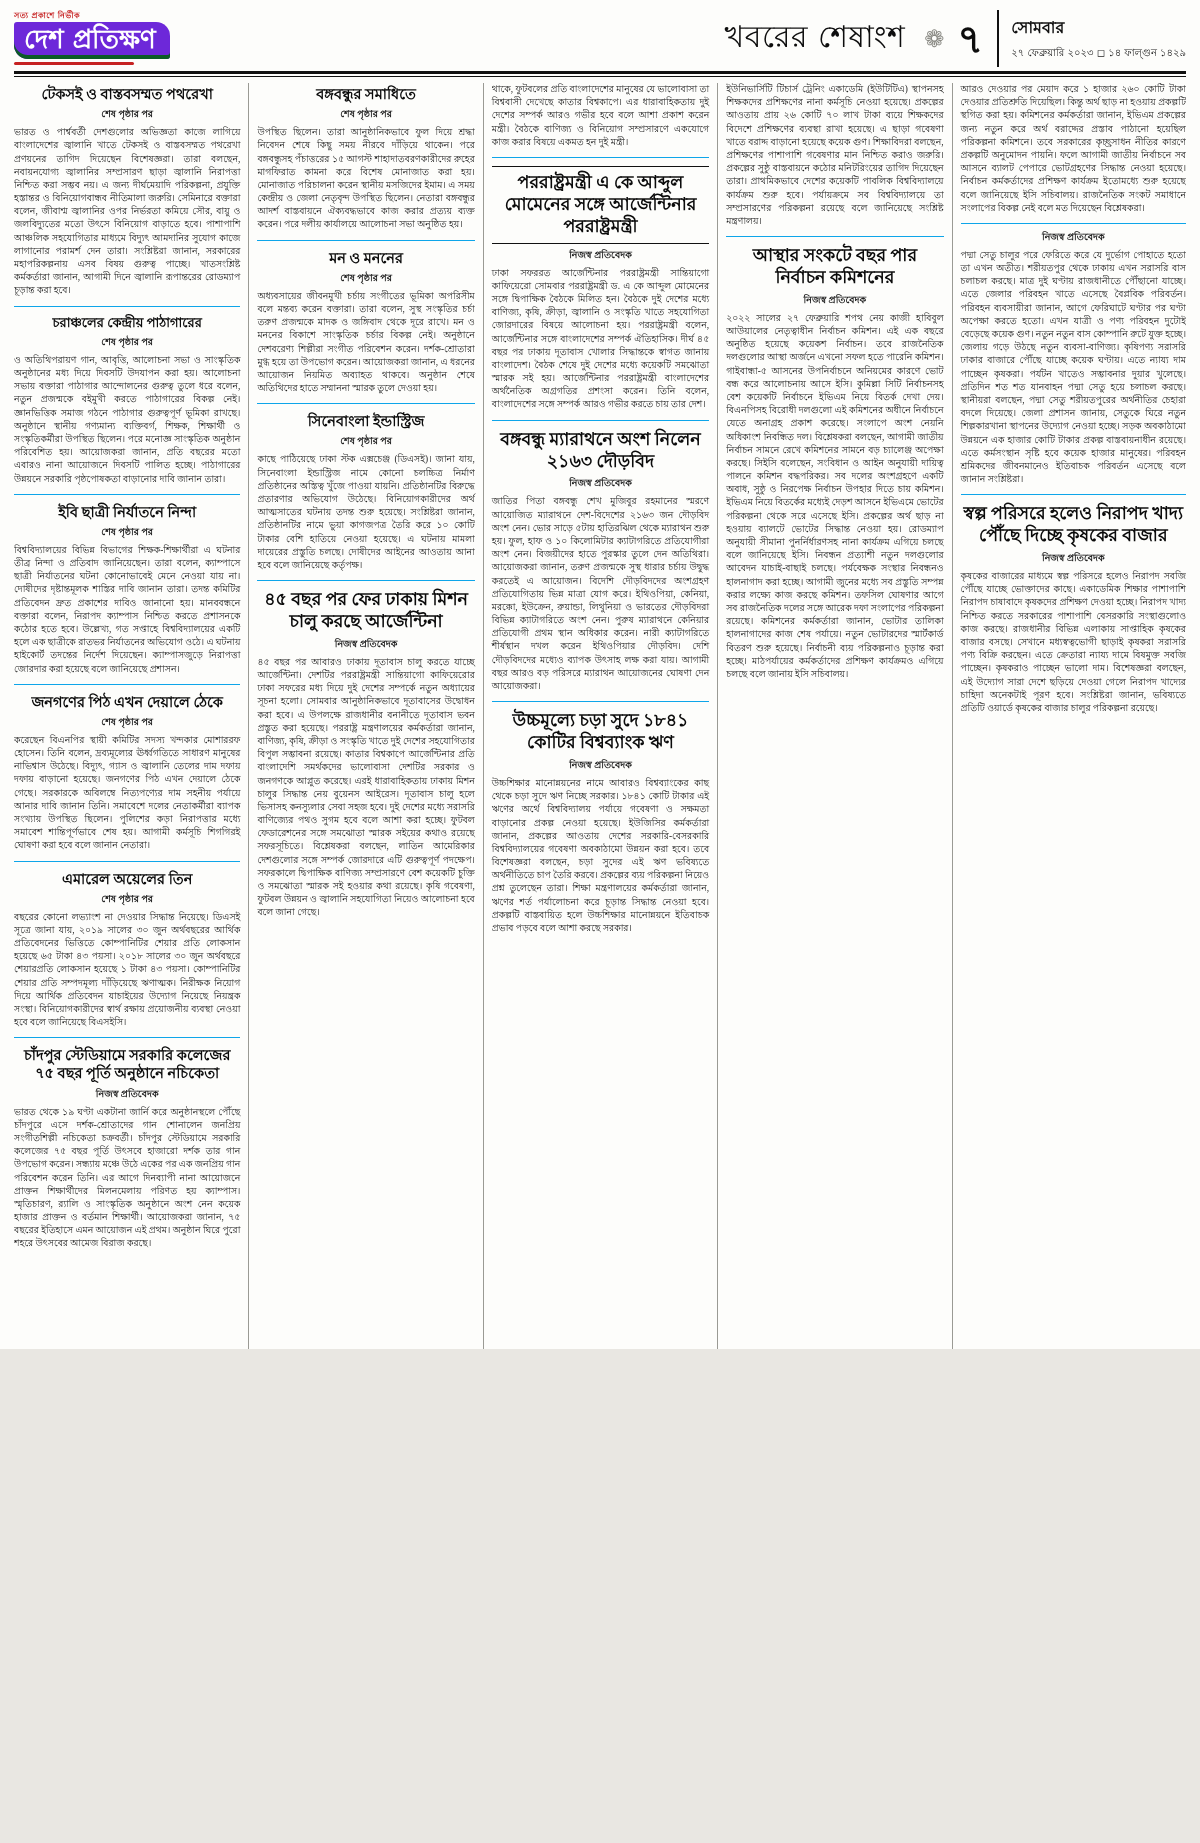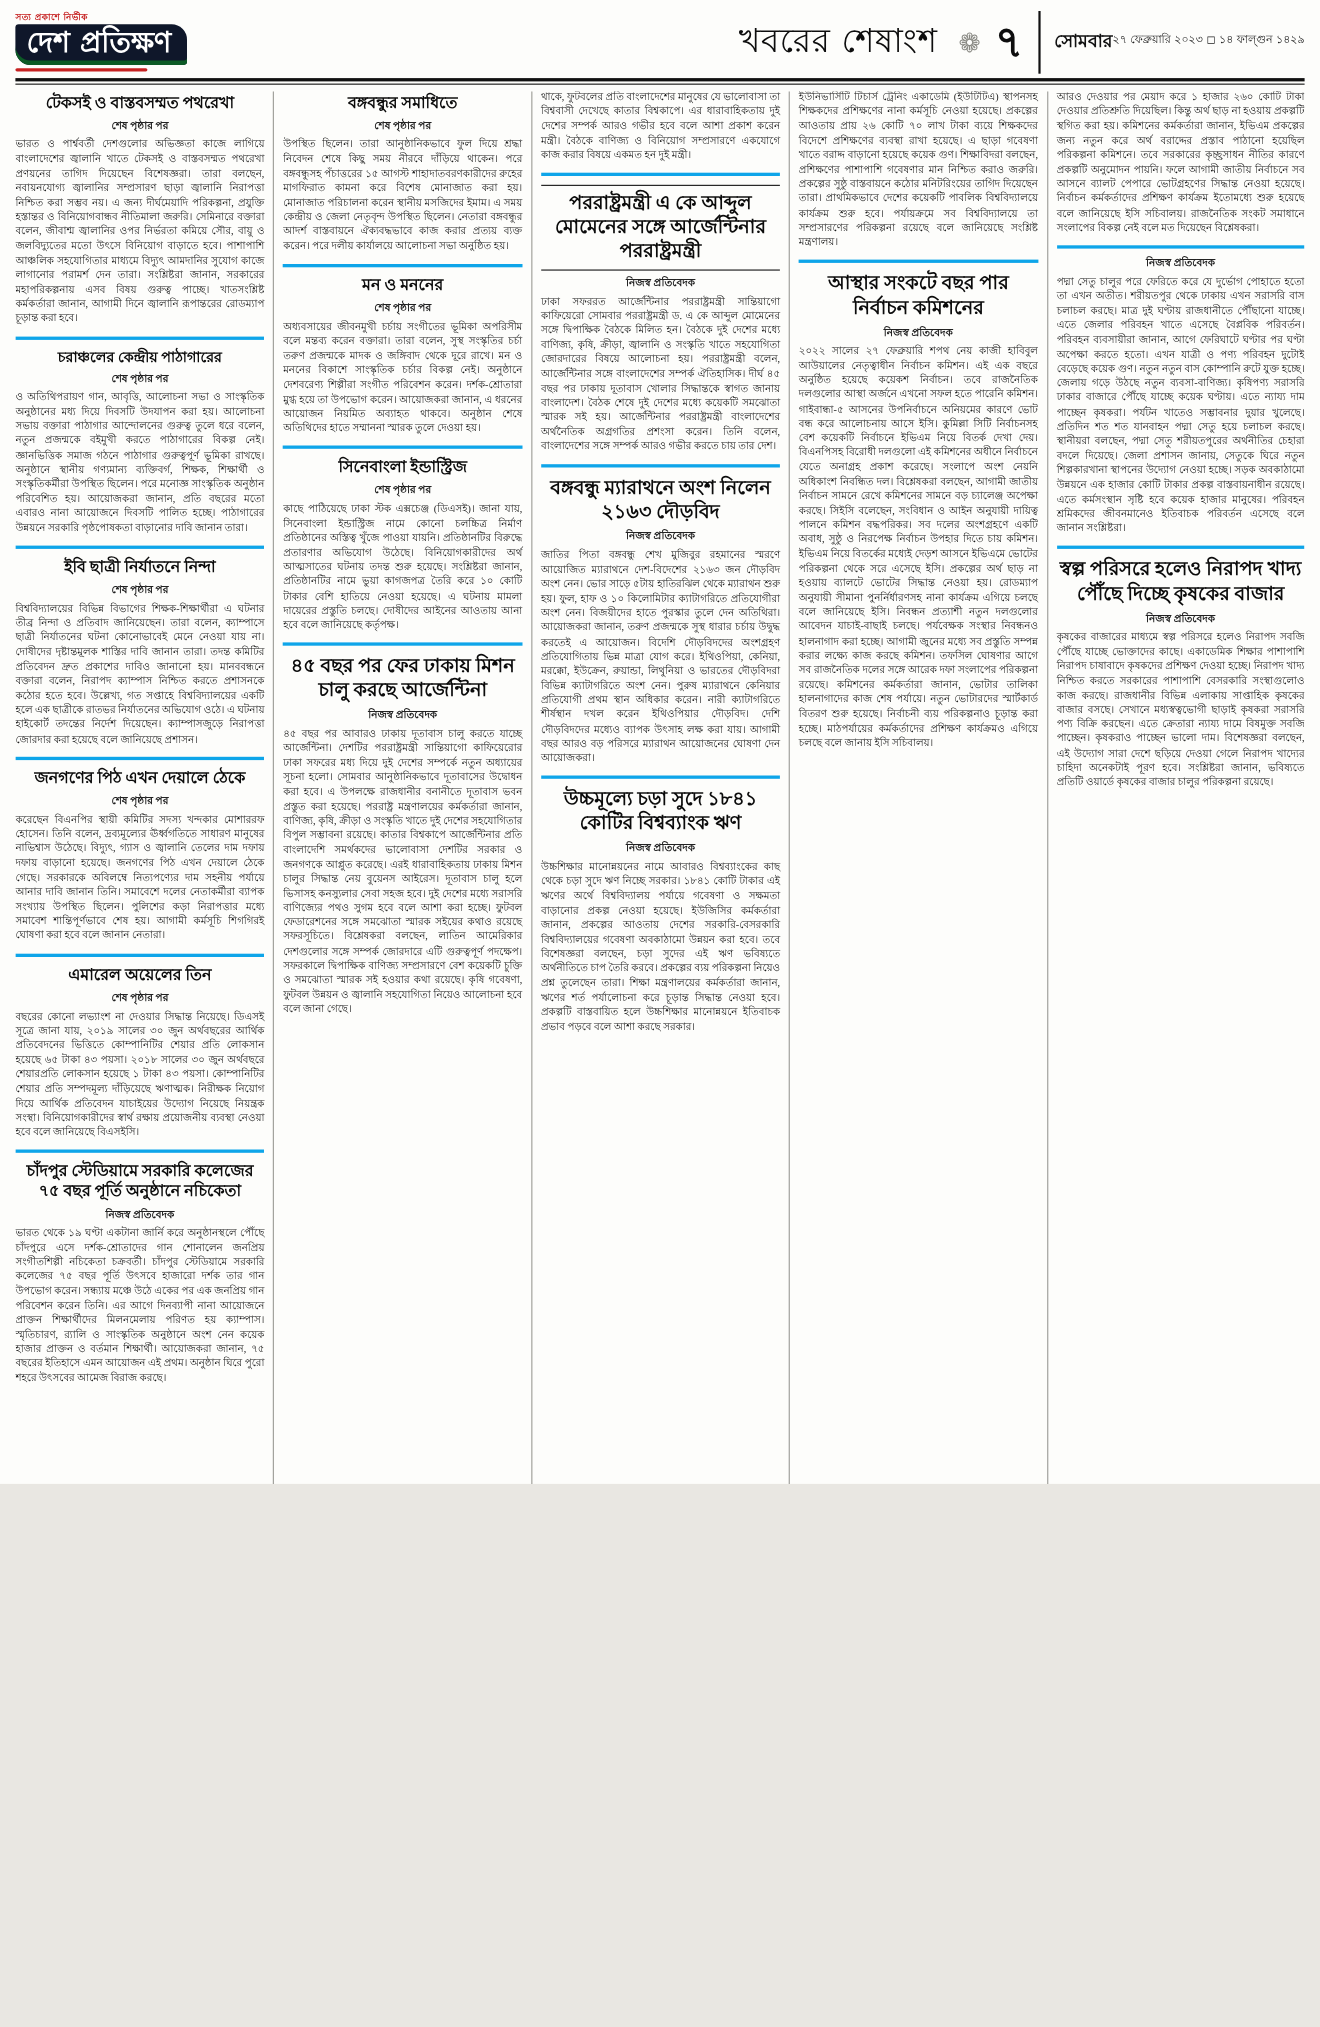--- a/index.html
+++ b/index.html
@@ -19,21 +19,21 @@
     display:flex;align-items:center;
     height:64px;
     border-bottom:3px solid #111;
     padding-bottom:4px;
     box-sizing:border-box;
   }
   .logo{display:flex;flex-direction:column;line-height:1.05;}
   .logo-top{font-size:8px;color:#c62222;font-weight:700;letter-spacing:.4px;margin-bottom:2px;}
   .logo-title{
     display:inline-block;
-    background:#0f172a;color:#fff;
+    background:#6d28d9;color:#fff;
     font-size:26px;font-weight:800;
     padding:4px 14px 6px 10px;
     border-radius:3px 14px 3px 14px;
     box-shadow:inset 0 -4px 0 #0c5b26;
   }
   .logo-swoosh{height:3px;width:120px;background:#c62222;margin-top:3px;border-radius:2px;}
   .mh-spacer{flex:1;}
   .section-title{
     font-size:30px;font-weight:400;color:#0d0d0d;
     letter-spacing:.5px;
@@ -41,21 +41,21 @@
   }
   .ornament{
     width:30px;height:30px;margin-right:8px;flex:0 0 auto;
     color:#8a8a84;font-size:24px;line-height:30px;text-align:center;
   }
   .page-number{
     font-size:40px;font-weight:800;color:#0d0d0d;
     margin-right:14px;line-height:1;
   }
   .mh-divider{width:0;border-left:2px solid #111;align-self:stretch;margin-right:12px;}
-  .date-block{display:flex;flex-direction:row;align-items:flex-start;min-width:168px;}
+  .date-block{display:flex;flex-direction:column;align-items:flex-start;min-width:168px;}
   .date-day{font-size:16px;font-weight:800;}
   .date-line{font-size:10px;margin-top:3px;color:#222;}
   .thin-rule{border-bottom:1px solid #111;margin-top:2px;}
 
   
   .columns{
     display:grid;
     grid-template-columns:repeat(5,1fr);
     height:1742px;
     margin-top:6px;
@@ -65,21 +65,21 @@
   .col{
     overflow:hidden;
     padding:0 8px;
     border-left:1px solid #9a9a94;
     box-sizing:border-box;
   }
   .col:first-child{border-left:none;padding-left:0;}
   .col:last-child{padding-right:0;}
 
   article{padding:6px 0 8px 0;}
-  article + article{border-top:3px solid #0ea5e9;}
+  article + article{border-top:1px solid #0ea5e9;}
   article:first-child{padding-top:0;}
 
   .hl{margin:2px 0 4px 0;text-align:center;font-weight:800;line-height:1.25;color:#0b0b0b;}
   .hl-s{font-size:13px;}
   .hl-m{font-size:14.5px;}
   .hl-l{font-size:17.5px;}
   .hl-boxed{border-top:1.5px solid #111;border-bottom:1.5px solid #111;padding:5px 2px;}
   .byline{font-size:9.5px;font-weight:800;text-align:center;margin:0 0 4px 0;color:#222;}
   .body-text{
     font-size:9.3px;line-height:1.42;

